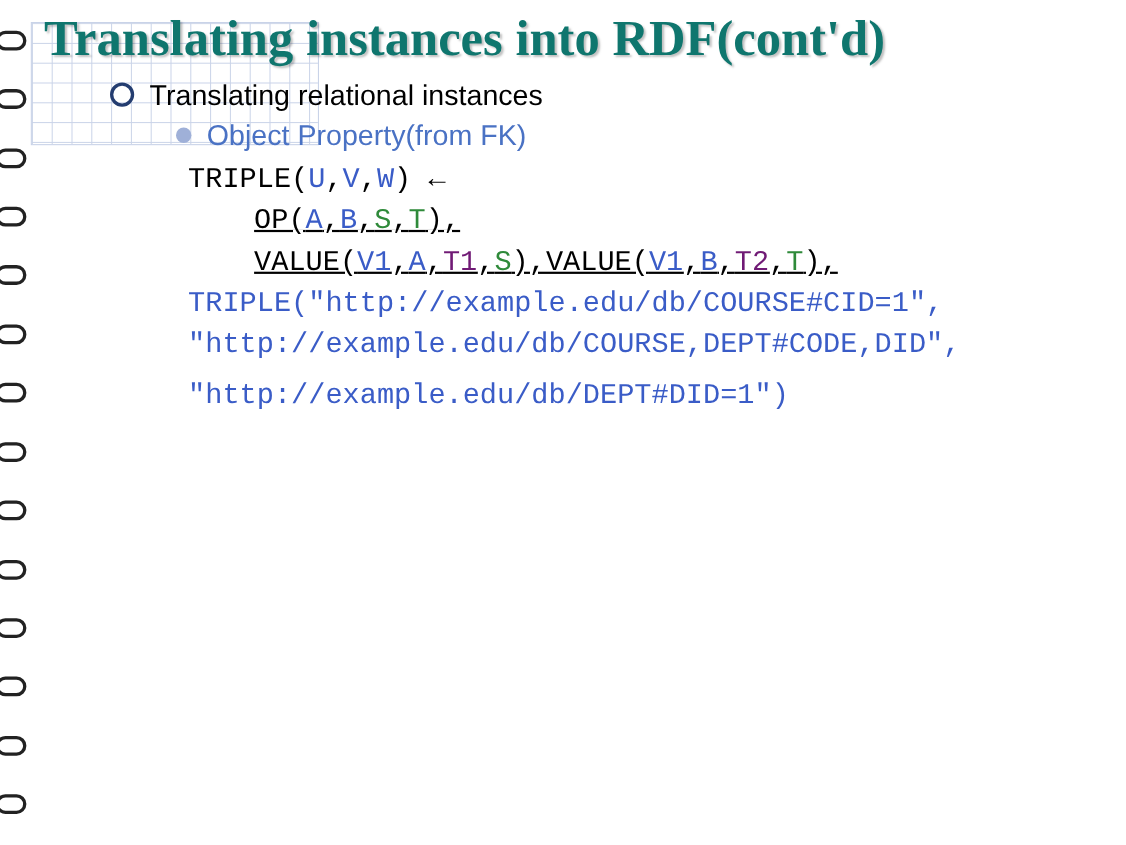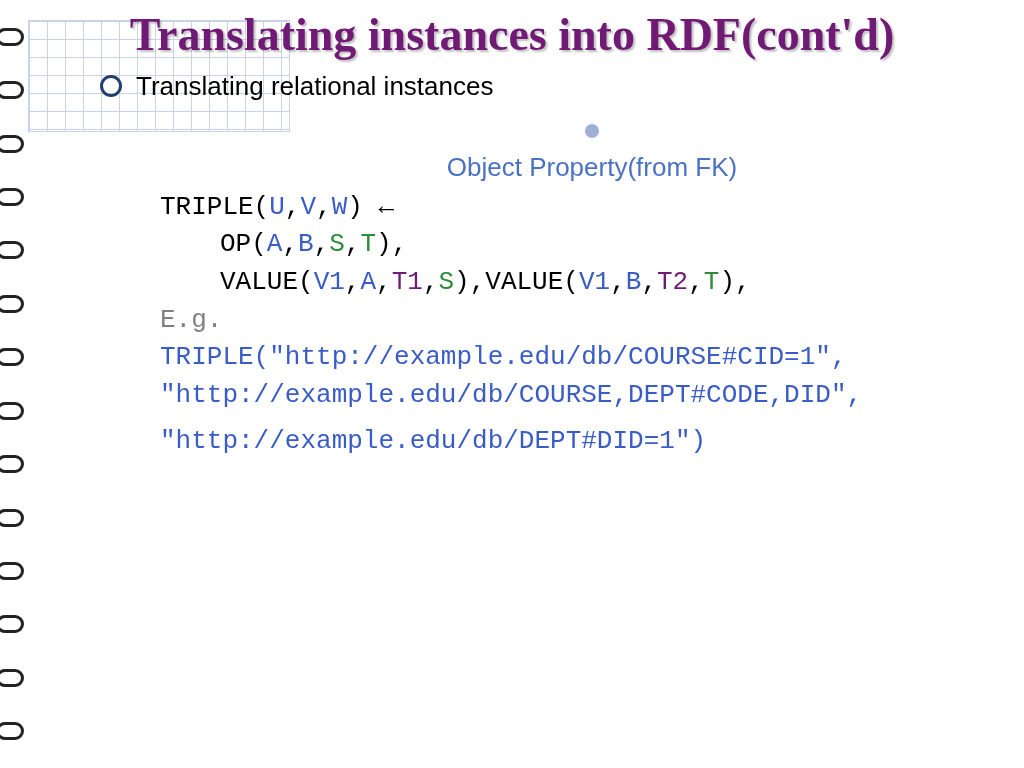--- a/index.html
+++ b/index.html
@@ -39,73 +39,71 @@
     width: 260px;
     height: 110px;
     background-image:
       linear-gradient(#c9d3e8 1px, transparent 1px),
       linear-gradient(90deg, #c9d3e8 1px, transparent 1px);
     background-size: 18px 18px;
     border: 1px solid #c9d3e8;
   }
   h1.title {
     position: relative;
-    text-align: center;
     font-family: "Times New Roman", Times, serif;
     font-weight: bold;
     font-size: 46px;
-    color: #701a75;
+    color: #0f766e;
     margin: 10px 40px 10px 40px;
     text-shadow: 2px 2px 2px rgba(0,0,0,0.25);
     line-height: 1.1;
   }
   .content {
     position: relative;
     margin-left: 100px;
     margin-top: 10px;
     font-size: 26px;
   }
   .bullet-level1 {
     display: flex;
     align-items: center;
     gap: 14px;
     color: #000;
-    margin-bottom: 22px;
+    margin-bottom: 6px;
   }
   .bullet-level1 .b1 {
     width: 16px;
     height: 16px;
     border: 3px solid #243d70;
     border-radius: 50%;
     display: inline-block;
   }
   .bullet-level2 {
     display: flex;
     align-items: center;
     gap: 14px;
     margin-left: 60px;
     color: #4a72c4;
     margin-bottom: 6px;
-    flex-direction: column;
   }
   .bullet-level2 .b2 {
     width: 14px;
     height: 14px;
     background: #9fb0d8;
     border-radius: 50%;
     display: inline-block;
   }
   .code {
     font-family: "Courier New", Courier, monospace;
     font-size: 26px;
     margin-left: 60px;
     line-height: 1.45;
   }
-  .code .line { white-space: pre; }
-  .indent { padding-left: 60px; }
+  .code .line { white-space: pre; margin-left: 11px; }
+  .indent { padding-left: 60px; text-decoration: underline; }
   .k { color: #000; }
   .blue { color: #3a5cc7; }
   .red { color: #701a75; }
   .green { color: #2f8a3a; }
   .eg { color: #808080; }
   .example { color: #3a5cc7; }
 </style>
 </head>
 <body>
 
@@ -140,19 +138,18 @@
   <div class="bullet-level2">
     <span class="b2"></span>
     <span>Object Property(from FK)</span>
   </div>
 
   <div class="code">
     <div class="line"><span class="k">TRIPLE(</span><span class="blue">U</span><span class="k">,</span><span class="blue">V</span><span class="k">,</span><span class="blue">W</span><span class="k">) ←</span></div>
     <div class="line indent"><span class="k">OP(</span><span class="blue">A</span><span class="k">,</span><span class="blue">B</span><span class="k">,</span><span class="green">S</span><span class="k">,</span><span class="green">T</span><span class="k">),</span></div>
     <div class="line indent"><span class="k">VALUE(</span><span class="blue">V1</span><span class="k">,</span><span class="blue">A</span><span class="k">,</span><span class="red">T1</span><span class="k">,</span><span class="green">S</span><span class="k">),VALUE(</span><span class="blue">V1</span><span class="k">,</span><span class="blue">B</span><span class="k">,</span><span class="red">T2</span><span class="k">,</span><span class="green">T</span><span class="k">),</span></div>
 
-    <div class="line eg">E.g.</div>
     <div class="line example">TRIPLE("http://example.edu/db/COURSE#CID=1",</div>
     <div class="line example">"http://example.edu/db/COURSE,DEPT#CODE,DID",</div>
     <div class="line example" style="margin-top:8px;">"http://example.edu/db/DEPT#DID=1")</div>
   </div>
 
 </div>
 
 </body></html>

